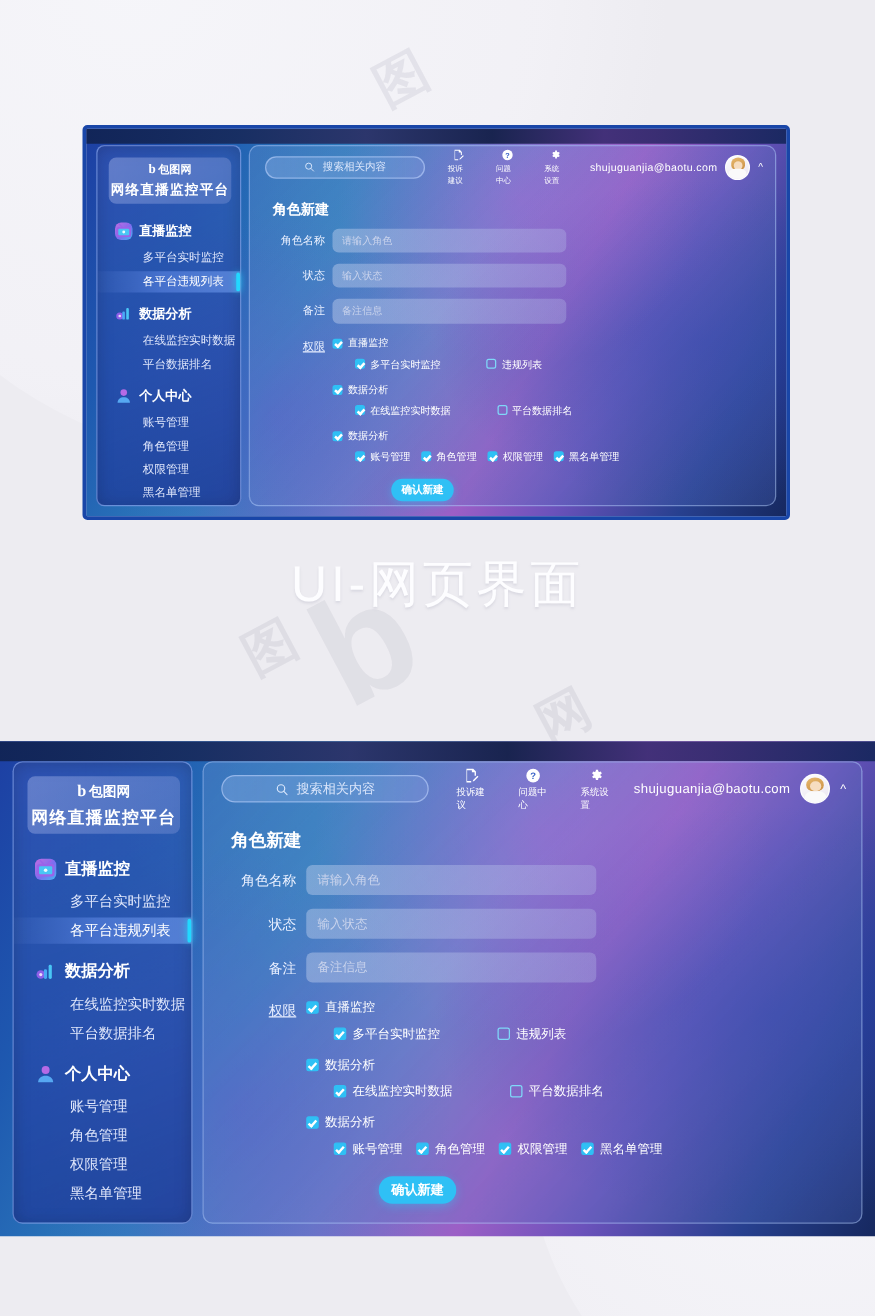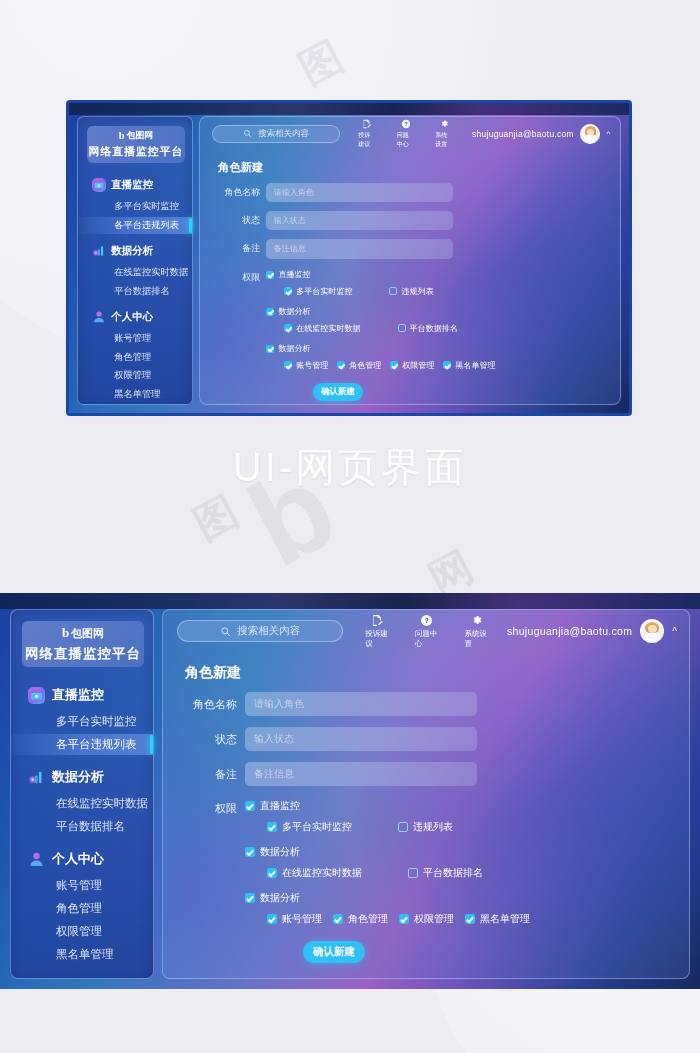--- a/index.html
+++ b/index.html
@@ -120,21 +120,21 @@
 
   
   .form-title{position:absolute;color:#ffffff;font-weight:bold;}
   .frow{position:absolute;display:flex;align-items:center;}
   .flabel{color:#eaf0ff;text-align:right;flex:none;}
   .finput{
     box-sizing:border-box;border-radius:5px;display:flex;align-items:center;
     background:linear-gradient(90deg, rgba(200,212,240,.42), rgba(185,198,235,.30));
     color:#c9d3ec;
   }
-  .perm-label{position:absolute;color:#eaf0ff;}
+  .perm-label{position:absolute;color:#eaf0ff;text-decoration:underline;}
   .cb-row{position:absolute;display:flex;align-items:center;}
   .cb{display:flex;align-items:center;color:#ffffff;}
   .box{
     box-sizing:border-box;flex:none;border-radius:2px;position:relative;
     background:#2fc0f5;border:1px solid #2fc0f5;
   }
   .box.empty{background:transparent;border:1px solid #7fd8f8;}
   .box.checked:after{
     content:"";position:absolute;left:28%;top:10%;width:30%;height:60%;
     border:solid #ffffff;border-width:0 2px 2px 0;transform:rotate(42deg);

